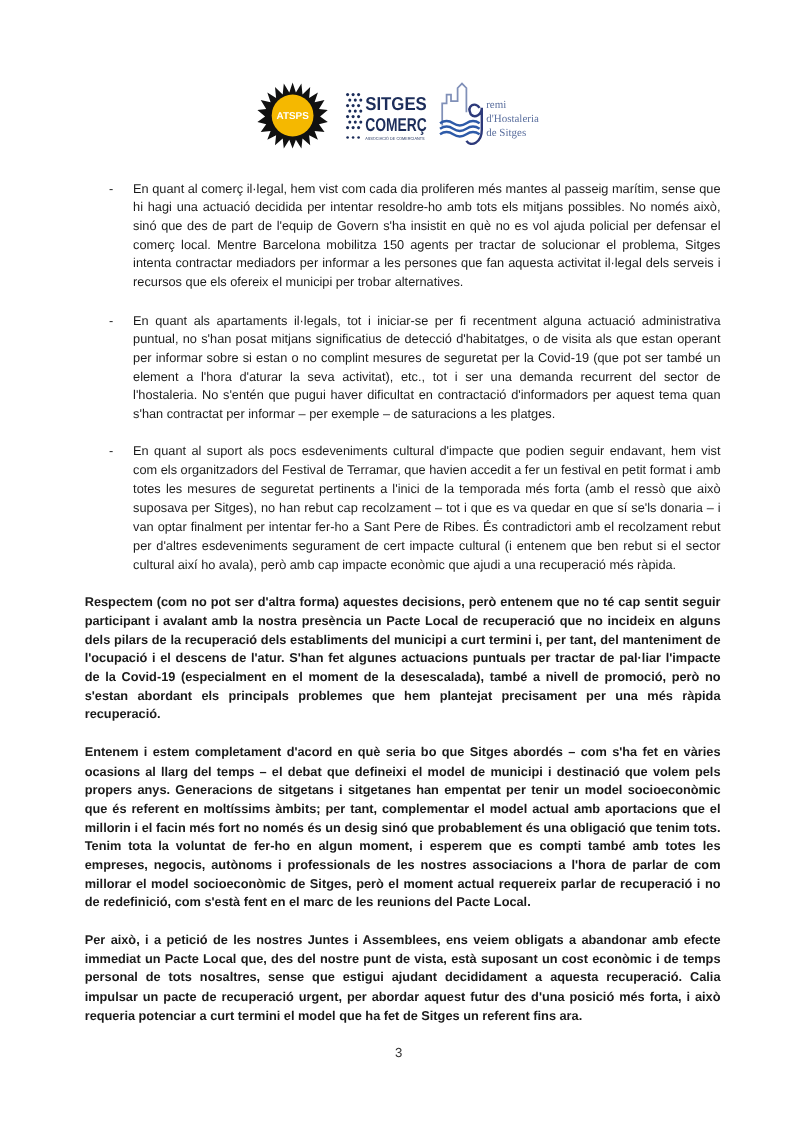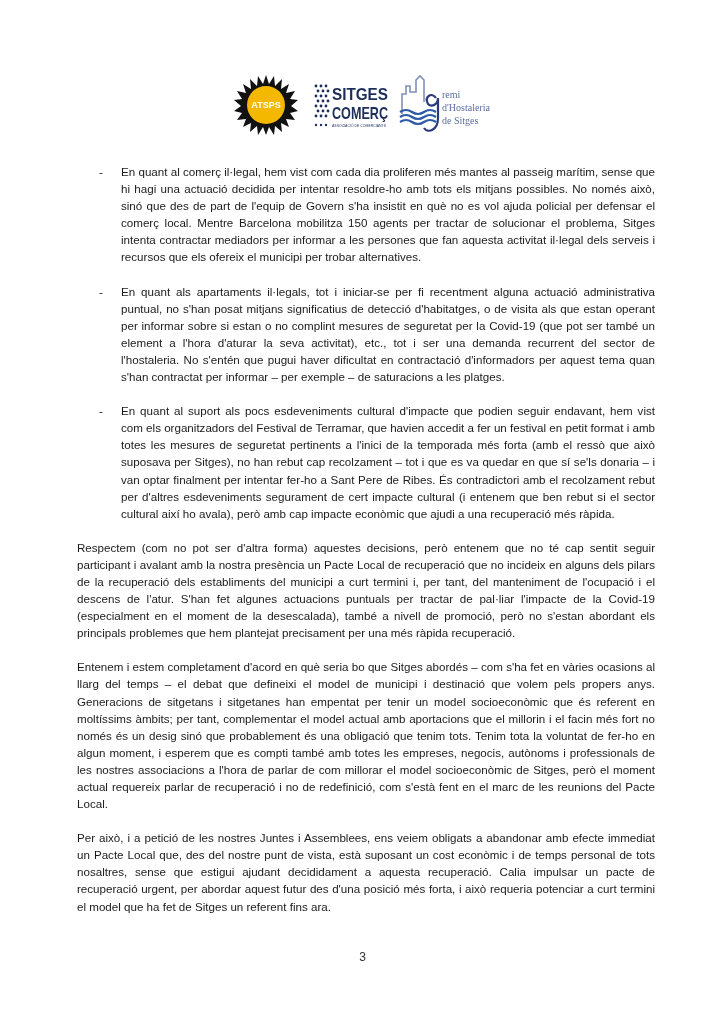--- a/index.html
+++ b/index.html
@@ -6,21 +6,21 @@
   body { width: 725px; height: 1024px; position: relative; overflow: hidden; }
   .page { position: absolute; left: 0; top: 0; width: 725px; height: 1024px; background: #fff; }
   .logos { position: absolute; top: 70px; left: 233px; width: 280px; height: 70px; }
   .logo-atsps { position: absolute; left: 0; top: 4px; width: 66px; height: 62px; }
   .logo-sitges { position: absolute; left: 80px; top: 8px; width: 75px; height: 56px; }
   .logo-gremi { position: absolute; left: 163px; top: 2px; width: 117px; height: 66px; }
   .content { position: absolute; left: 77px; top: 163px; width: 578px;
     font-family: "Liberation Sans", sans-serif; font-size: 11.6px; line-height: 17.1px; color: #1a1a1a; }
   .bullet { position: relative; padding-left: 44px; text-align: justify; margin-bottom: 17px; }
   .bullet .dash { position: absolute; left: 22px; top: 0; }
-  .para { text-align: justify; margin-bottom: 17px; }
+  .para { text-align: justify; margin-bottom: 17px; font-weight: bold; }
   .page-number { position: absolute; top: 950px; left: 0; width: 725px; text-align: center;
     font-family: "Liberation Sans", sans-serif; font-size: 12px; color: #333; }
 </style>
 </head>
 <body>
 
 <div class="page">
 
   <div class="logos">
 

